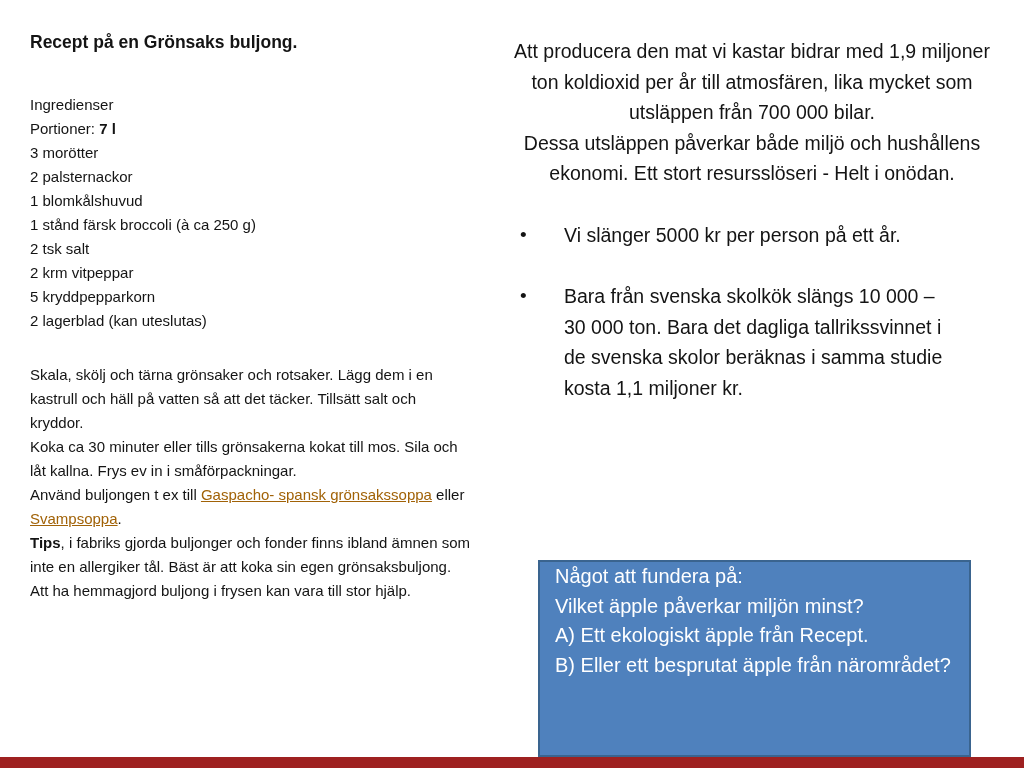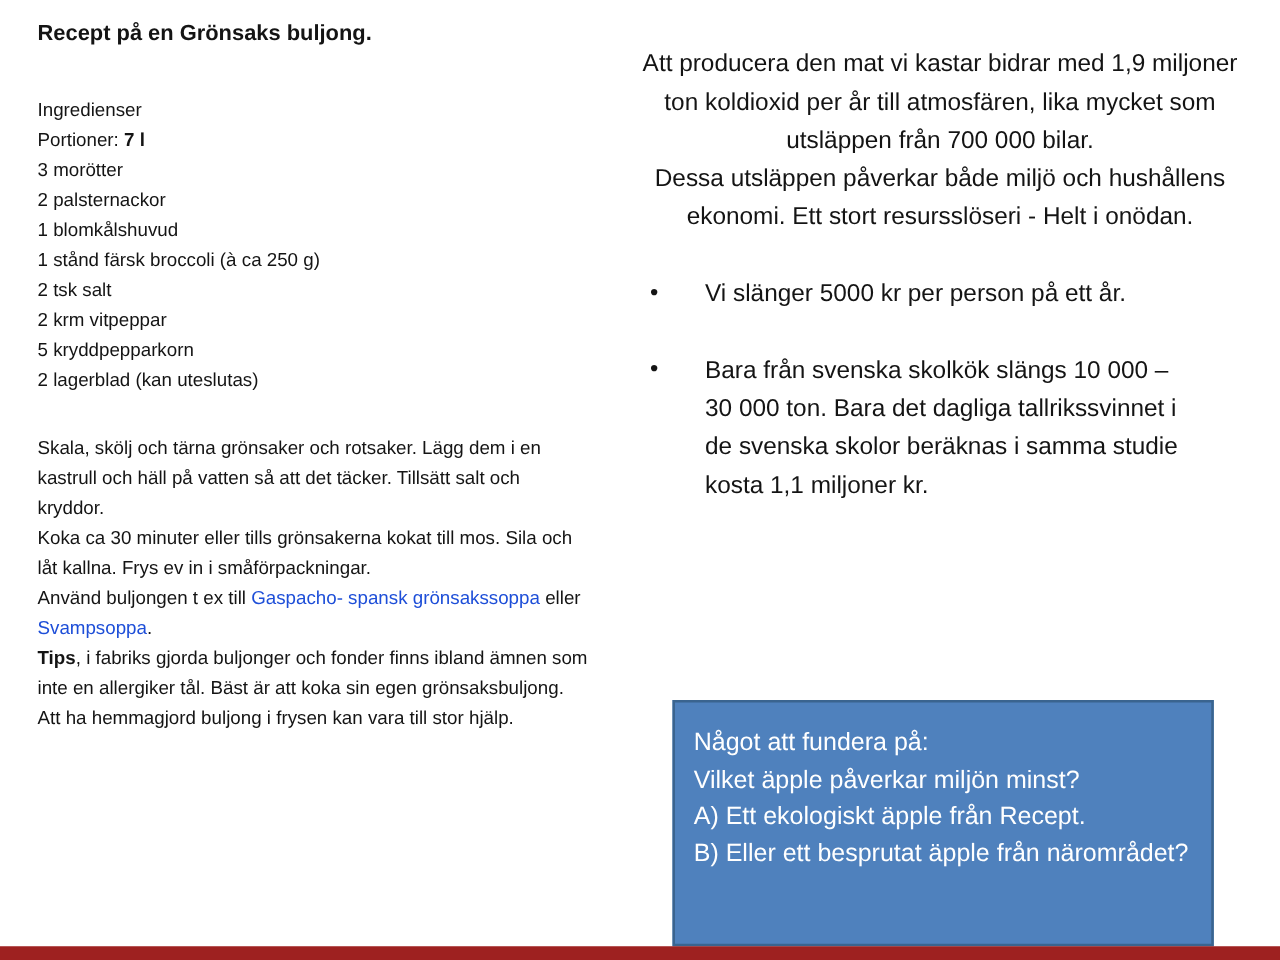--- a/index.html
+++ b/index.html
@@ -9,40 +9,41 @@
     background: #ffffff;
     font-family: "Liberation Sans", sans-serif;
     color: #141414;
     overflow: hidden;
   }
 
   
   .left-col {
     position: absolute;
     left: 30px;
-    top: 16px;
+    top: 32px;
     width: 442px;
   }
   .recipe-title {
     font-size: 17.5px;
     font-weight: bold;
     margin-bottom: 40px;
   }
   .ing-line {
     font-size: 15px;
     line-height: 24px;
   }
   .bold { font-weight: bold; }
   .instructions {
     margin-top: 30px;
     font-size: 15px;
     line-height: 24px;
   }
   .link {
-    color: #1d4ed8;
+    color: #a16207;
+    text-decoration: underline;
     cursor: pointer;
   }
 
   
   .right-col {
     position: absolute;
     left: 506px;
     top: 36px;
     width: 492px;
     text-align: center;
@@ -73,21 +74,21 @@
     position: absolute;
     left: 538px;
     top: 560px;
     width: 433px;
     height: 197px;
     background: #4f81bd;
     border: 2px solid #3a648f;
     color: #ffffff;
     font-size: 20px;
     line-height: 29.5px;
-    padding: 18px 15px;
+    padding: 0 15px;
   }
 
   
   .footer-bar {
     position: absolute;
     left: 0;
     top: 757px;
     width: 1024px;
     height: 11px;
     background: #9e2120;

